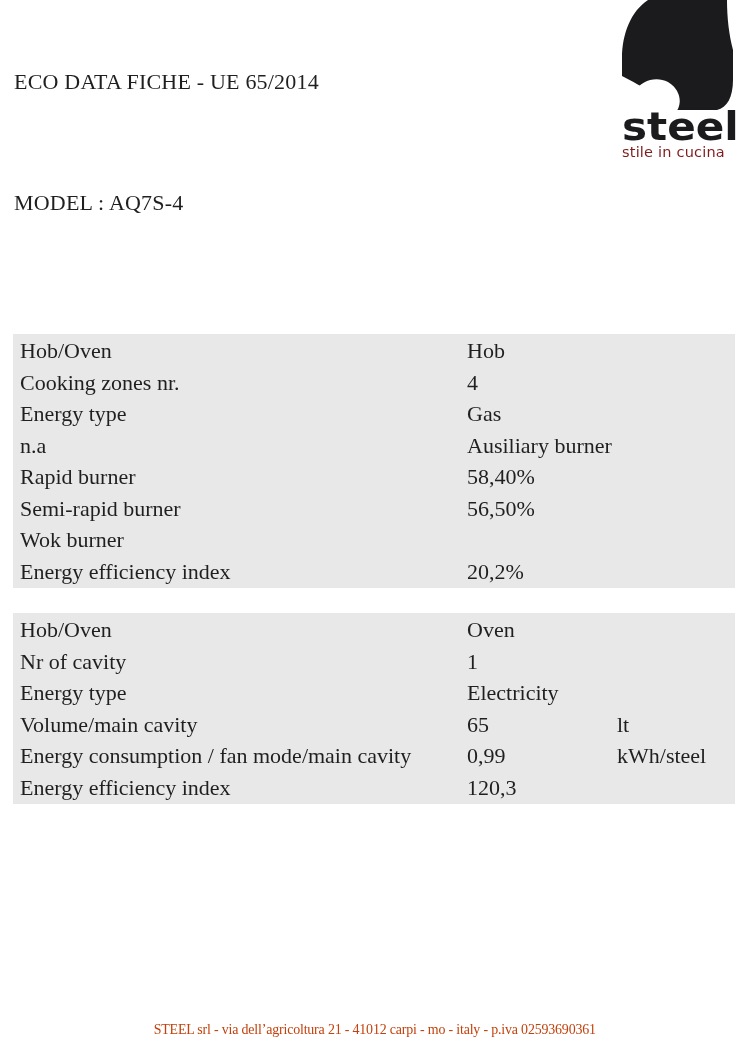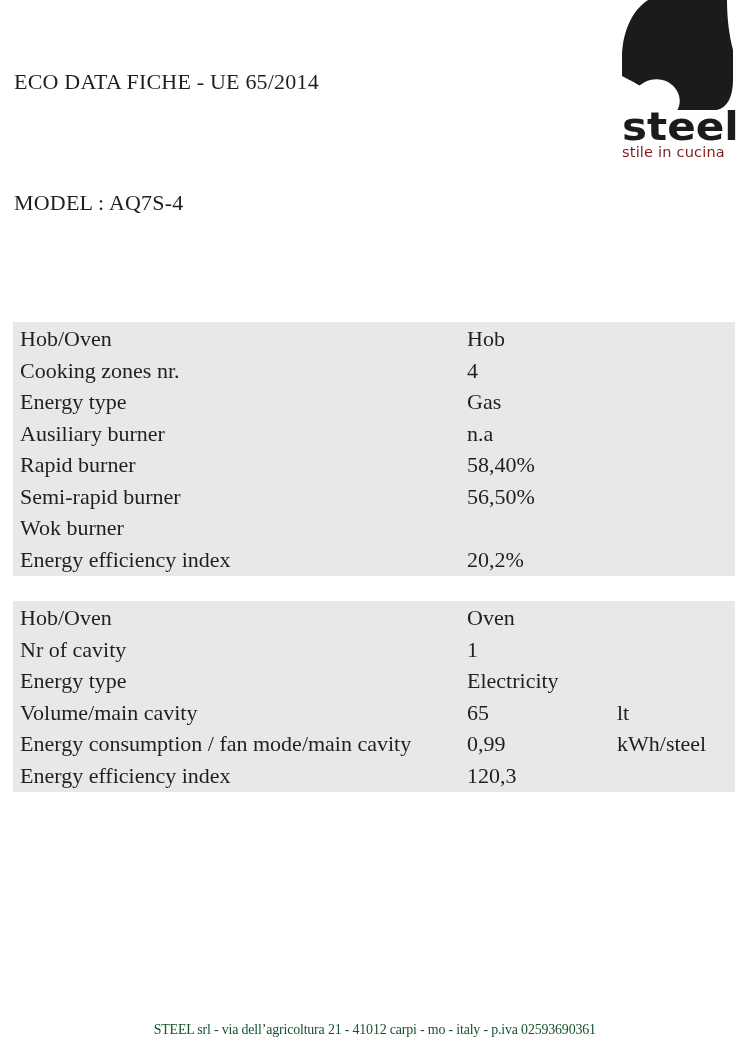--- a/index.html
+++ b/index.html
@@ -31,36 +31,36 @@
   .brand-tagline {
     position:absolute; left:0; top:144px; width:115px;
     font-family:"DejaVu Sans", sans-serif; font-weight:400;
     font-size:14.5px; line-height:17px; color:#7f1d1d;
     letter-spacing:0.2px; white-space:nowrap;
   }
 
   
   .datatable {
     position:absolute; left:13px; width:722px;
-    background:#e8e8e8; padding:1px 0;
+    background:#e8e8e8; padding:1px 0;margin-top:12px;
   }
   .datatable.hob  { top:322px; }
   .datatable.oven { top:601px; }
   .trow {
     display:grid; grid-template-columns:447px 150px 1fr;
     height:31.5px; line-height:31.5px; padding-left:7px;
     font-size:22px; white-space:nowrap;
   }
   .tcell { overflow:visible; }
 
   
   .doc-footer {
     position:absolute; left:0; top:1021px; width:750px;
     text-align:center; font-size:15px; letter-spacing:-0.2px;
-    color:#14532d;
+    color:#c2410c;
   }
   .doc-footer span { display:inline-block; transform:scaleX(0.93); transform-origin:50% 50%; white-space:nowrap; }
 </style>
 </head>
 <body>
 
 <div class="page">
 
   <div class="doc-title">ECO DATA FICHE - UE 65/2014</div>
   <div class="doc-model">MODEL : AQ7S-4</div>
@@ -94,22 +94,22 @@
       <span class="tcell">Cooking zones nr.</span>
       <span class="tcell">4</span>
       <span class="tcell"></span>
     </div>
     <div class="trow">
       <span class="tcell">Energy type</span>
       <span class="tcell">Gas</span>
       <span class="tcell"></span>
     </div>
     <div class="trow">
+      <span class="tcell">n.a</span>
       <span class="tcell">Ausiliary burner</span>
-      <span class="tcell">n.a</span>
       <span class="tcell"></span>
     </div>
     <div class="trow">
       <span class="tcell">Rapid burner</span>
       <span class="tcell">58,40%</span>
       <span class="tcell"></span>
     </div>
     <div class="trow">
       <span class="tcell">Semi-rapid burner</span>
       <span class="tcell">56,50%</span>

